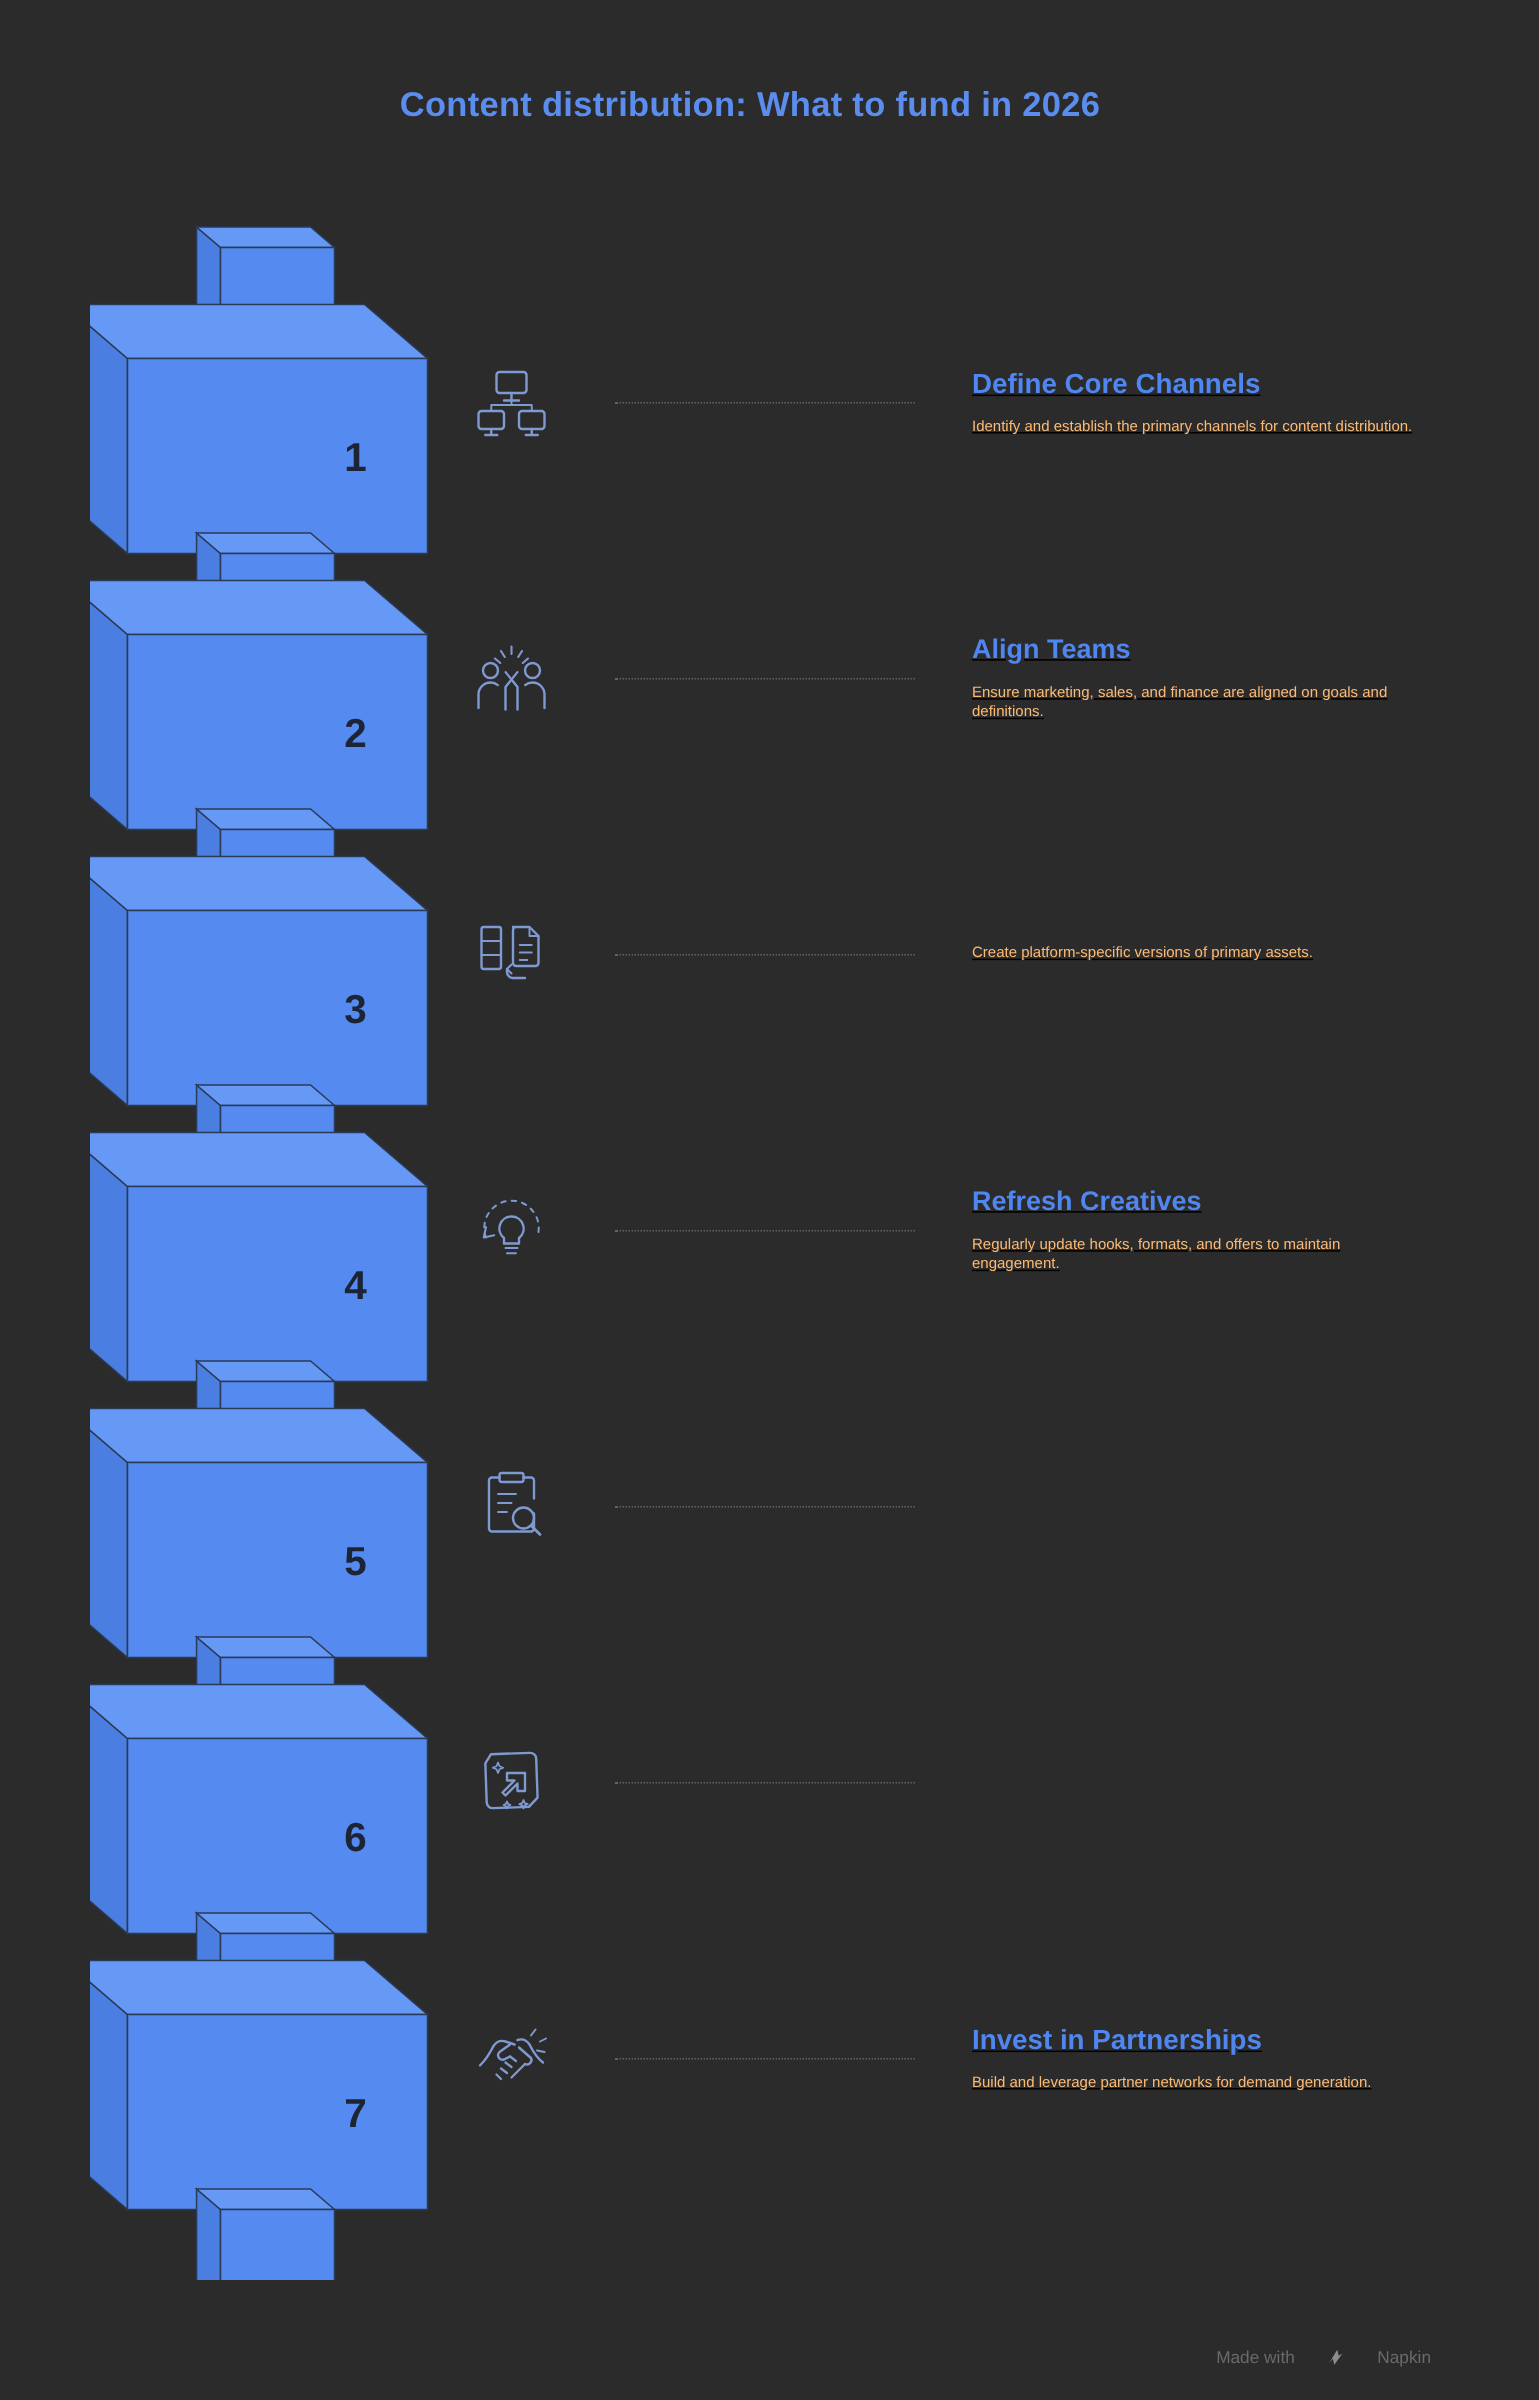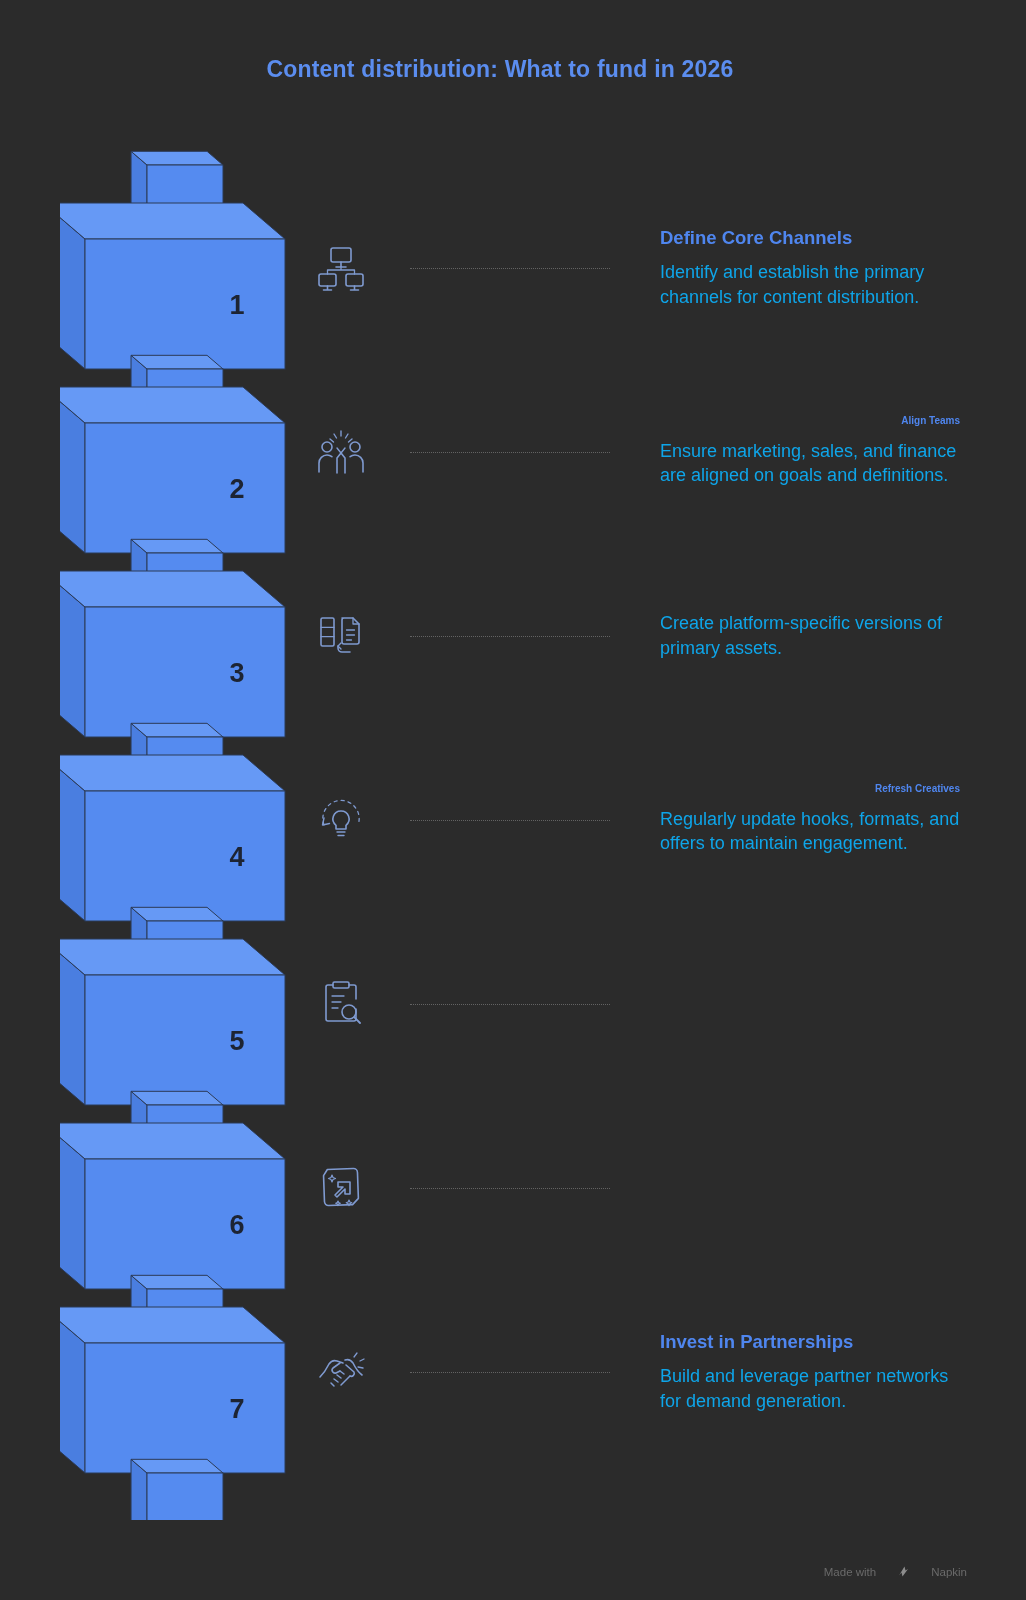--- a/index.html
+++ b/index.html
@@ -66,46 +66,47 @@
   .row .dots {
     position: absolute;
     left: 110px;
     width: 200px;
     top: 50%;
     border-top: 1px dotted #6d6d6d;
     opacity: .85;
   }
   .row .text {
     position: absolute;
-    left: 360px;
+    left: 348px;
     width: 300px;
     top: 50%;
     transform: translateY(-50%);
+    text-decoration: underline;
   }
   .row .head {
     color: #4f86ef;
     font-weight: bold;
     line-height: 1.25;
     margin-bottom: 11px;
   }
   .row .desc {
-    color: #0ea5e9;
-    font-size: 18px;
+    color: #fdba74;
+    font-size: 10px;
     line-height: 1.38;
   }
 
   
   .row.s-lg  .head { font-size: 18.5px; }
-  .row.s-md  .head { font-size: 10px; text-align: right; }
+  .row.s-md  .head { font-size: 18px; }
   .row.s-sm  .head { font-size: 15px; }
 
   
   #footer {
     position: absolute;
-    right: 29px;
+    right: 42px;
     bottom: 22px;
     display: flex;
     align-items: center;
     gap: 21px;
     color: #6a6a6a;
     font-size: 11.5px;
   }
   #footer .brandmark { display: block; }
 </style>
 </head>

